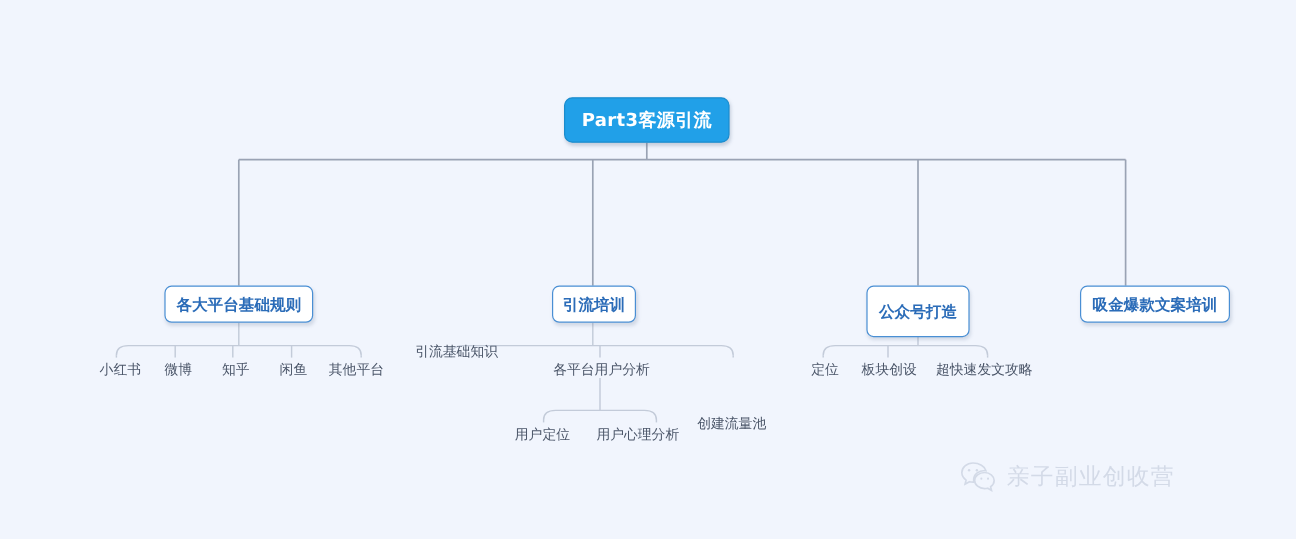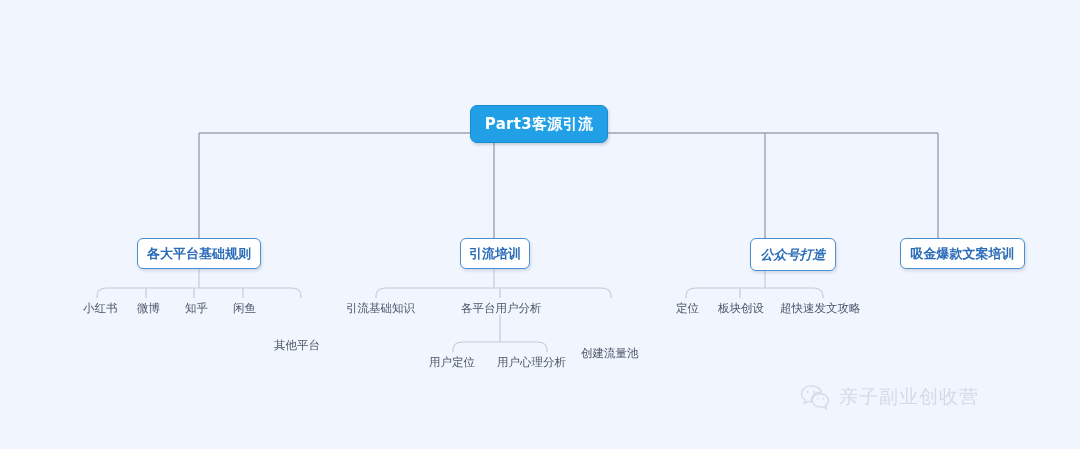--- a/index.html
+++ b/index.html
@@ -40,21 +40,20 @@
   .node-root {
     background: #21a0e8;
     color: #ffffff;
     font-weight: bold;
     font-size: 15px;
     border-radius: 7px;
     border: 1px solid #1b8ccd;
     box-shadow: 1px 2px 3px rgba(90,110,140,0.28);
     padding: 7px 14px;
     letter-spacing: 0.3px;
-    margin-top: 24px;
   }
   .node-branch {
     background: #ffffff;
     color: #2b6cb8;
     font-weight: bold;
     font-size: 13px;
     border-radius: 6px;
     border: 1px solid #4a8fd4;
     box-shadow: 1px 2px 3px rgba(90,110,140,0.20);
     padding: 6px 12px;
@@ -133,45 +132,45 @@
   </div>
 
   <div class="node node-branch" style="left:137px; top:238px; width:124px; height:31px;">
     <span>各大平台基础规则</span>
   </div>
 
   <div class="node node-branch" style="left:460px; top:238px; width:70px; height:31px;">
     <span>引流培训</span>
   </div>
 
-  <div class="node node-branch" style="left:750px; top:238px; width:86px; height:33px;font-style:italic;">
+  <div class="node node-branch" style="left:722px; top:238px; width:86px; height:43px;">
     <span>公众号打造</span>
   </div>
 
   <div class="node node-branch" style="left:876px; top:238px; width:125px; height:31px;margin-left:24px;">
     <span>吸金爆款文案培训</span>
   </div>
 
   <div class="node node-leaf" style="left:80px; top:299px;">
     <span>小红书</span>
   </div>
   <div class="node node-leaf" style="left:134px; top:299px;">
     <span>微博</span>
   </div>
   <div class="node node-leaf" style="left:182px; top:299px;">
     <span>知乎</span>
   </div>
   <div class="node node-leaf" style="left:230px; top:299px;">
     <span>闲鱼</span>
   </div>
-  <div class="node node-leaf" style="left:271px; top:299px;margin-top:37px;">
+  <div class="node node-leaf" style="left:271px; top:299px;">
     <span>其他平台</span>
   </div>
 
-  <div class="node node-leaf" style="left:343px; top:299px;align-items:flex-end;">
+  <div class="node node-leaf" style="left:343px; top:284px;align-items:flex-end;">
     <span>引流基础知识</span>
   </div>
   <div class="node node-leaf" style="left:458px; top:299px;">
     <span>各平台用户分析</span>
   </div>
   <div class="node node-leaf" style="left:578px; top:299px;margin-top:45px;">
     <span>创建流量池</span>
   </div>
 
   <div class="node node-leaf" style="left:426px; top:353px;">

